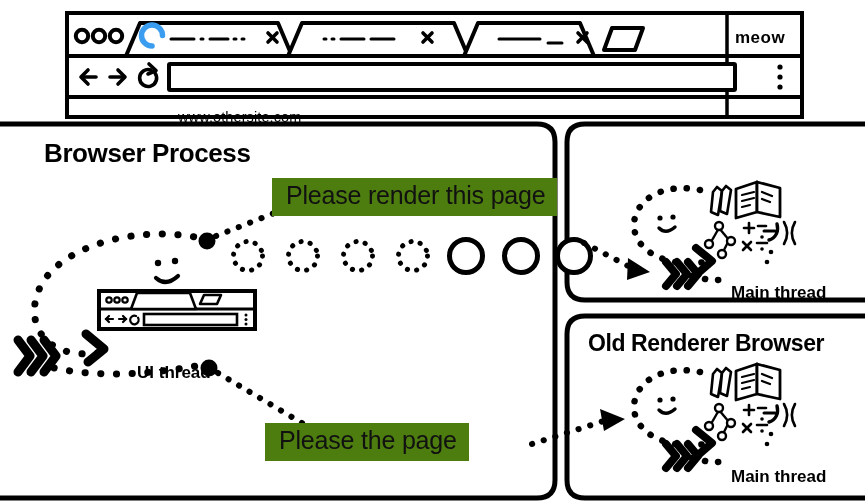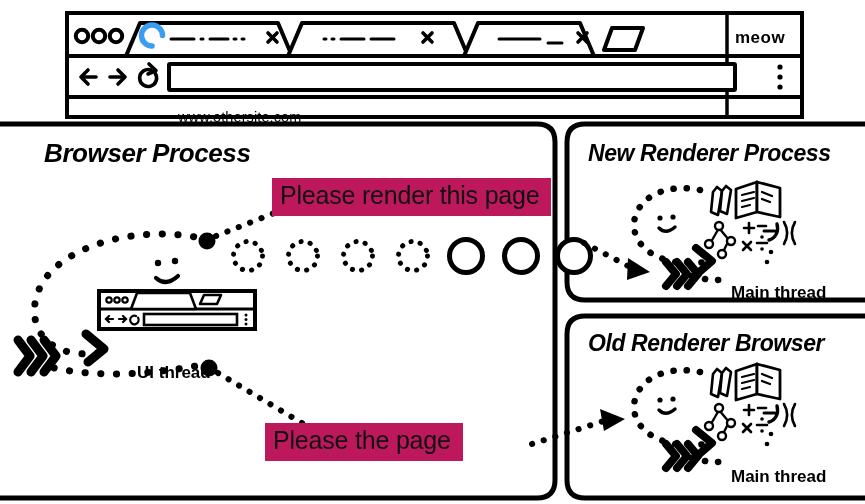--- a/index.html
+++ b/index.html
@@ -7,28 +7,28 @@
     width:865px;height:504px;background:#ffffff;
     font-family:"Liberation Sans", sans-serif;
     overflow:hidden;position:relative;
   }
   #stage{position:absolute;left:0;top:0;width:756px;height:504px;}
   #stage svg{position:absolute;left:0;top:0;}
 
   .lbl{position:absolute;white-space:nowrap;font-family:"Liberation Sans",sans-serif;}
 
   
-  .proc-title{font-size:26px;font-weight:700;color:#000;letter-spacing:-0.4px;font-style:italic;}
+  .proc-title{font-size:26px;font-weight:700;color:#000;letter-spacing:-0.4px;}
   .proc-title.small{font-size:23px;}
 
   
   .chip{
-    position:absolute;background:#be185d;color:#111;
+    position:absolute;background:#4d7c0f;color:#111;
     font-size:25px;font-weight:400;letter-spacing:-0.2px;
-    padding:4px 12px 6px 8px;white-space:nowrap;line-height:1.1;
+    padding:4px 12px 6px 14px;white-space:nowrap;line-height:1.1;
   }
 
   
   .thread-cap{font-size:17px;font-weight:700;color:#000;margin-top:27px;}
 
   
   .urltext{font-size:14.5px;color:#000;letter-spacing:0.1px;}
   .meow{font-size:17px;color:#000;font-weight:700;letter-spacing:0.5px;}
 </style>
 </head>
@@ -340,21 +340,20 @@
         <path d="M795,404 C791,411 791,419 795,426" stroke-width="2.6"></path>
       </g>
     </g>
   </svg>
 
   <div class="lbl meow" style="left:735px;top:28px;">meow</div>
 
   <div class="lbl urltext" style="left:178px;top:69px;margin-top:40px;">www.othersite.com</div>
 
   <div class="lbl proc-title" style="left:44px;top:138px;">Browser Process</div>
-  <div class="lbl proc-title small" style="left:588px;top:140px;">New Renderer Process</div>
   <div class="lbl proc-title small" style="left:588px;top:330px;">Old Renderer Browser</div>
 
   <div class="chip" style="left:272px;top:178px;">Please render this page</div>
   <div class="chip" style="left:265px;top:423px;">Please the page</div>
 
   <div class="lbl thread-cap" style="left:137px;top:336px;">UI thread</div>
   <div class="lbl thread-cap" style="left:731px;top:256px;">Main thread</div>
   <div class="lbl thread-cap" style="left:731px;top:440px;">Main thread</div>
 
 </div>

